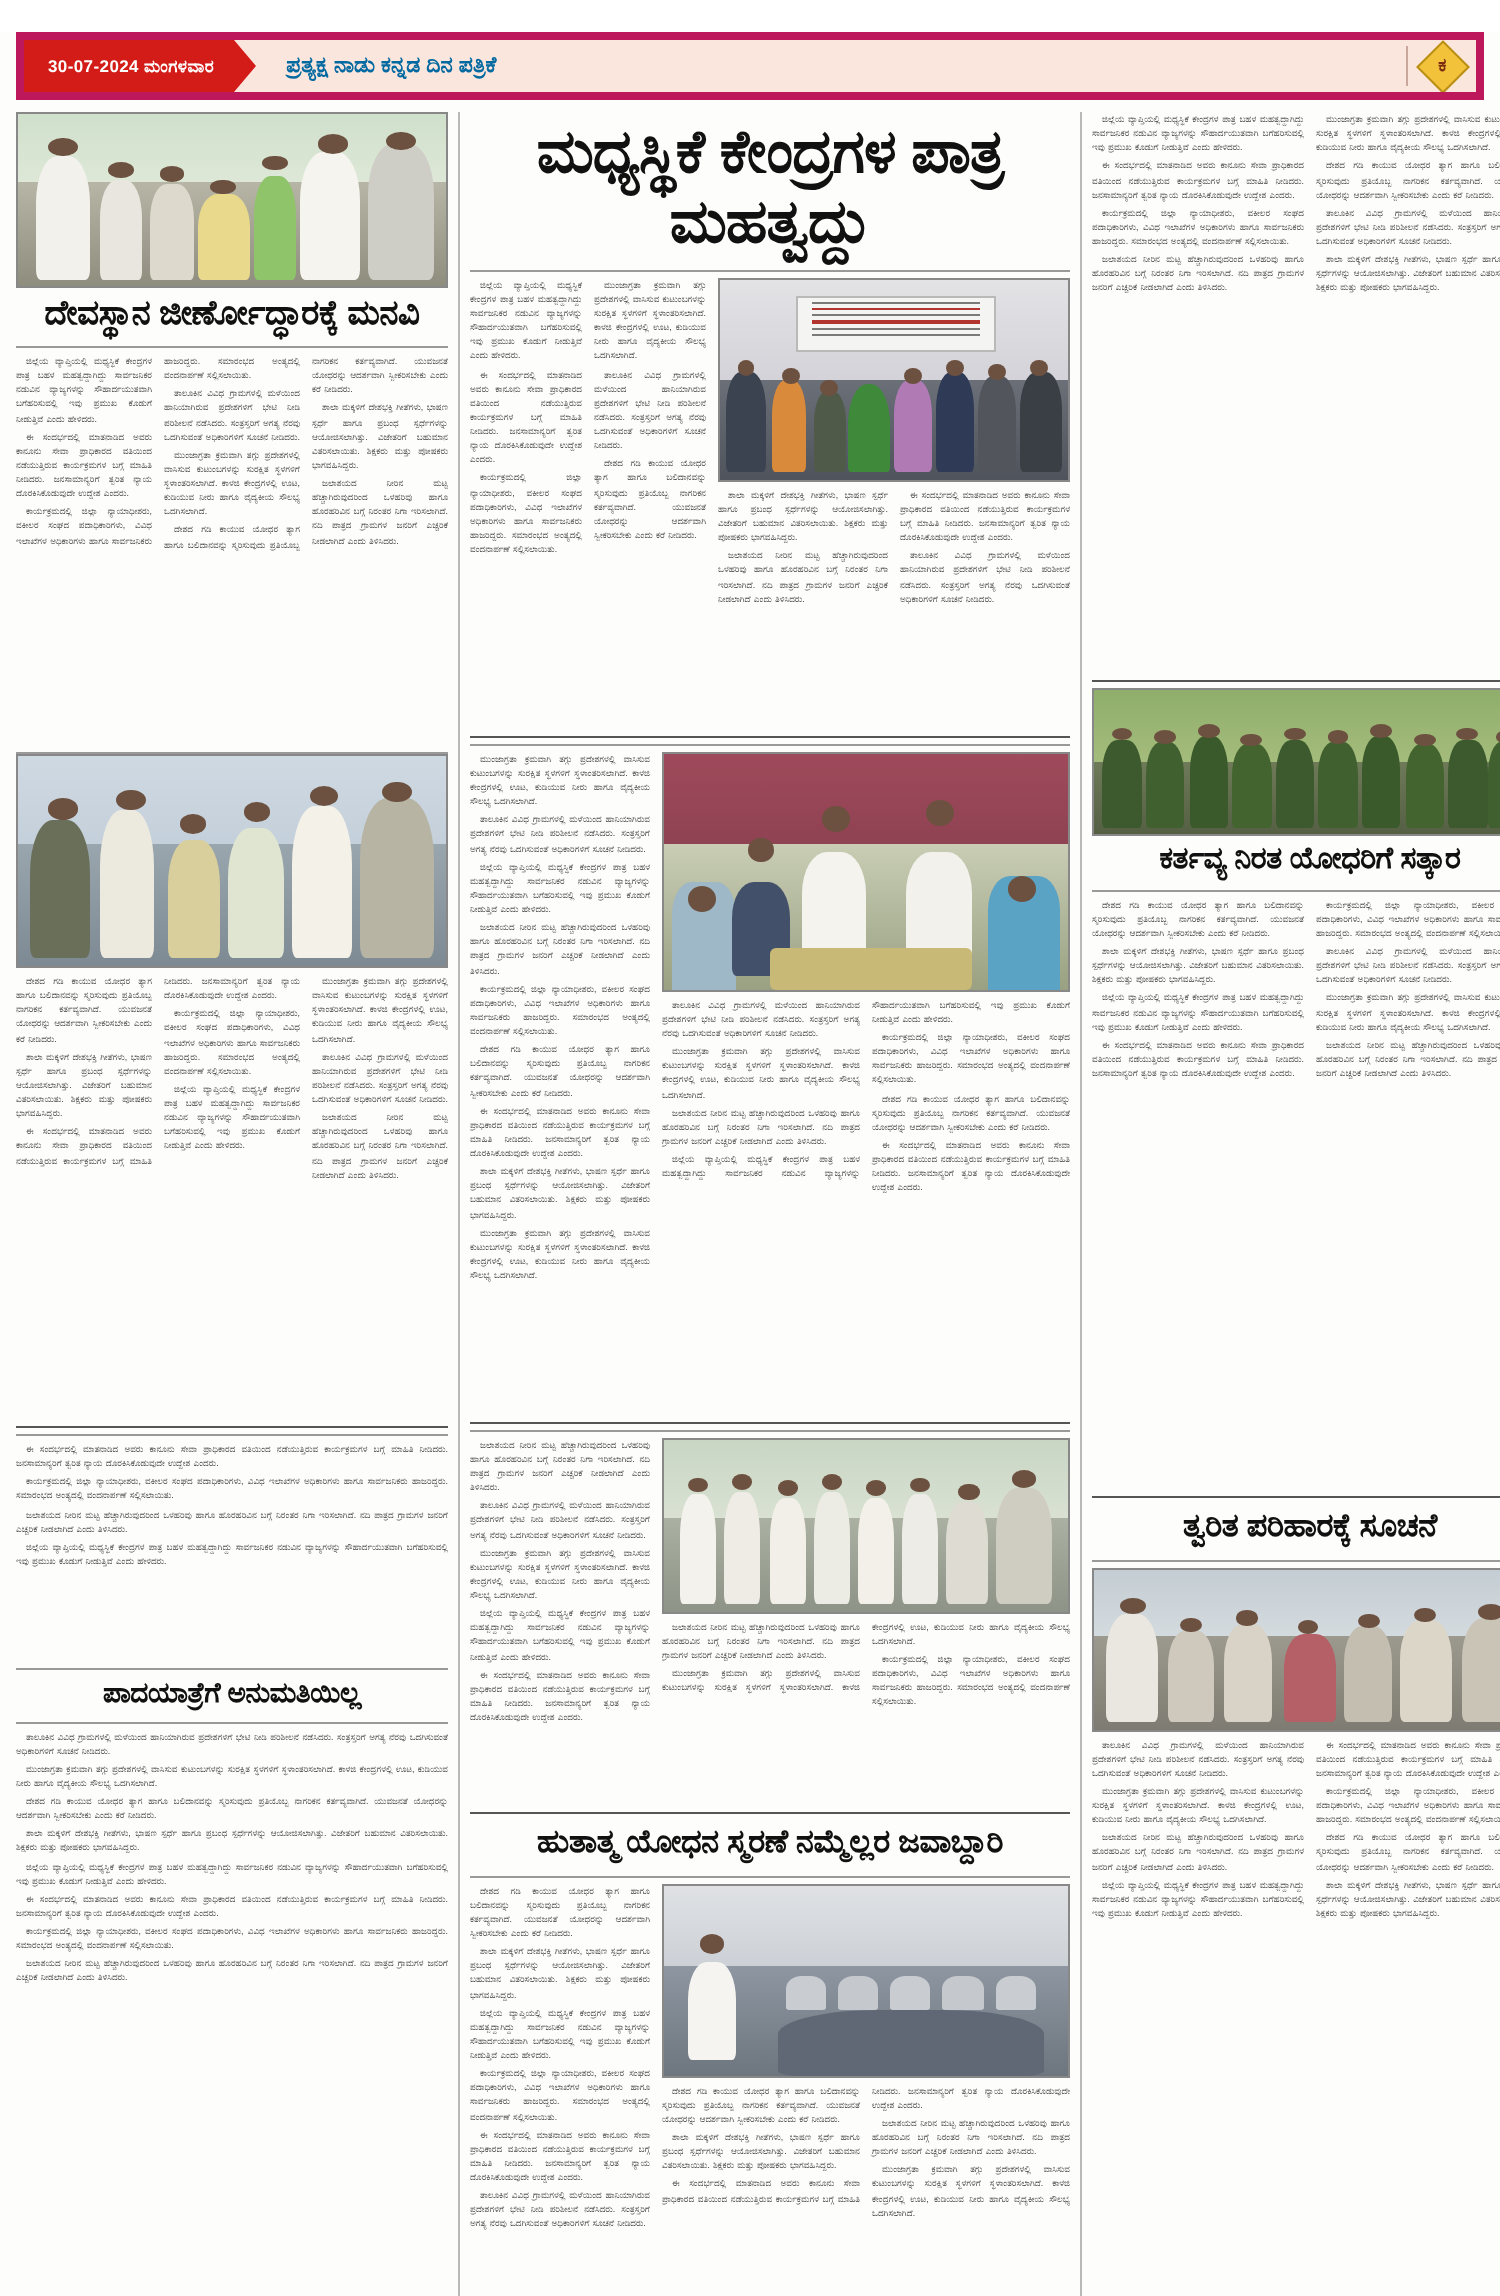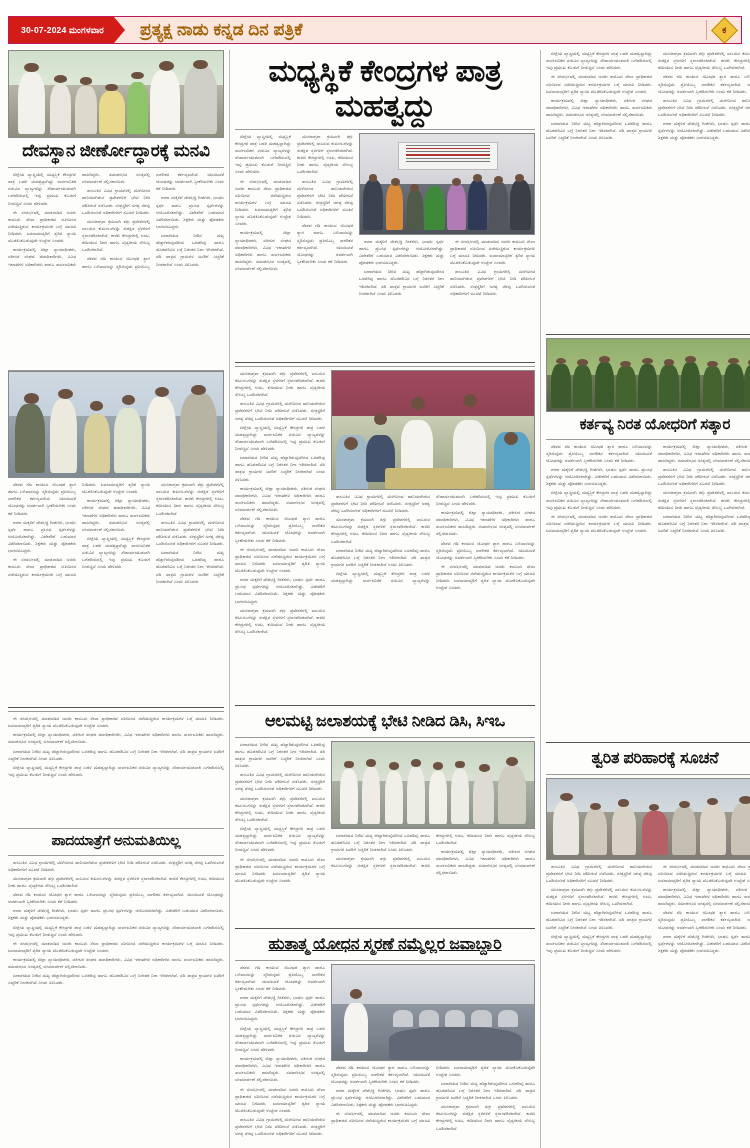--- a/index.html
+++ b/index.html
@@ -21,21 +21,21 @@
     position: relative;
     box-sizing: border-box;
     padding: 0 8px;
   }
 
   
   .masthead {
     height: 26px;
     margin-top: 16px;
     background: #fbe6de;
-    border: 1px solid #be185d;
+    border: 4px solid #be185d;
     display: flex;
     align-items: stretch;
     position: relative;
     overflow: hidden;
   }
   .mh-date-flag {
     background: #d31b18;
     color: #ffffff;
     font-size: 8.5px;
     font-weight: bold;
@@ -51,23 +51,23 @@
     position: absolute;
     right: -11px;
     top: 0;
     width: 0;
     height: 0;
     border-top: 13px solid transparent;
     border-bottom: 13px solid transparent;
     border-left: 11px solid #d31b18;
   }
   .mh-kan-title {
-    font-size: 17px;
+    font-size: 11px;
     font-weight: bold;
-    color: #a16207;
+    color: #0369a1;
     display: flex;
     align-items: center;
     padding-left: 26px;
     white-space: nowrap;
   }
   .mh-spacer { flex: 1; }
   .mh-eng-wrap {
     display: flex;
     align-items: baseline;
     gap: 5px;
@@ -420,21 +420,20 @@
             <p>ಜಲಾಶಯದ ನೀರಿನ ಮಟ್ಟ ಹೆಚ್ಚಾಗಿರುವುದರಿಂದ ಒಳಹರಿವು ಹಾಗೂ ಹೊರಹರಿವಿನ ಬಗ್ಗೆ ನಿರಂತರ ನಿಗಾ ಇರಿಸಲಾಗಿದೆ. ನದಿ ಪಾತ್ರದ ಗ್ರಾಮಗಳ ಜನರಿಗೆ ಎಚ್ಚರಿಕೆ ನೀಡಲಾಗಿದೆ ಎಂದು ತಿಳಿಸಿದರು.</p>
             <p>ಜಿಲ್ಲೆಯ ವ್ಯಾಪ್ತಿಯಲ್ಲಿ ಮಧ್ಯಸ್ಥಿಕೆ ಕೇಂದ್ರಗಳ ಪಾತ್ರ ಬಹಳ ಮಹತ್ವದ್ದಾಗಿದ್ದು ಸಾರ್ವಜನಿಕರ ನಡುವಿನ ವ್ಯಾಜ್ಯಗಳನ್ನು ಸೌಹಾರ್ದಯುತವಾಗಿ ಬಗೆಹರಿಸುವಲ್ಲಿ ಇವು ಪ್ರಮುಖ ಕೊಡುಗೆ ನೀಡುತ್ತಿವೆ ಎಂದು ಹೇಳಿದರು.</p>
             <p>ಕಾರ್ಯಕ್ರಮದಲ್ಲಿ ಜಿಲ್ಲಾ ನ್ಯಾಯಾಧೀಶರು, ವಕೀಲರ ಸಂಘದ ಪದಾಧಿಕಾರಿಗಳು, ವಿವಿಧ ಇಲಾಖೆಗಳ ಅಧಿಕಾರಿಗಳು ಹಾಗೂ ಸಾರ್ವಜನಿಕರು ಹಾಜರಿದ್ದರು. ಸಮಾರಂಭದ ಅಂತ್ಯದಲ್ಲಿ ವಂದನಾರ್ಪಣೆ ಸಲ್ಲಿಸಲಾಯಿತು.</p>
             <p>ದೇಶದ ಗಡಿ ಕಾಯುವ ಯೋಧರ ತ್ಯಾಗ ಹಾಗೂ ಬಲಿದಾನವನ್ನು ಸ್ಮರಿಸುವುದು ಪ್ರತಿಯೊಬ್ಬ ನಾಗರಿಕನ ಕರ್ತವ್ಯವಾಗಿದೆ. ಯುವಜನತೆ ಯೋಧರನ್ನು ಆದರ್ಶವಾಗಿ ಸ್ವೀಕರಿಸಬೇಕು ಎಂದು ಕರೆ ನೀಡಿದರು.</p>
             <p>ಈ ಸಂದರ್ಭದಲ್ಲಿ ಮಾತನಾಡಿದ ಅವರು ಕಾನೂನು ಸೇವಾ ಪ್ರಾಧಿಕಾರದ ವತಿಯಿಂದ ನಡೆಯುತ್ತಿರುವ ಕಾರ್ಯಕ್ರಮಗಳ ಬಗ್ಗೆ ಮಾಹಿತಿ ನೀಡಿದರು. ಜನಸಾಮಾನ್ಯರಿಗೆ ತ್ವರಿತ ನ್ಯಾಯ ದೊರಕಿಸಿಕೊಡುವುದೇ ಉದ್ದೇಶ ಎಂದರು.</p>
           </div>
         </div>
       </div>
 
       <div class="rule-med"></div>
-      <div class="kh kh-sec" style="font-size:16px;">ಆಲಮಟ್ಟಿ ಜಲಾಶಯಕ್ಕೆ ಭೇಟಿ ನೀಡಿದ ಡಿಸಿ, ಸಿಇಒ</div>
       <div class="rule-thin"></div>
 
       <div class="flow" style="margin-top:3px;">
         <div class="side" style="flex:0 0 90px;">
           <div class="bodytext" style="height:182px;">
             <p>ಜಲಾಶಯದ ನೀರಿನ ಮಟ್ಟ ಹೆಚ್ಚಾಗಿರುವುದರಿಂದ ಒಳಹರಿವು ಹಾಗೂ ಹೊರಹರಿವಿನ ಬಗ್ಗೆ ನಿರಂತರ ನಿಗಾ ಇರಿಸಲಾಗಿದೆ. ನದಿ ಪಾತ್ರದ ಗ್ರಾಮಗಳ ಜನರಿಗೆ ಎಚ್ಚರಿಕೆ ನೀಡಲಾಗಿದೆ ಎಂದು ತಿಳಿಸಿದರು.</p>
             <p>ತಾಲೂಕಿನ ವಿವಿಧ ಗ್ರಾಮಗಳಲ್ಲಿ ಮಳೆಯಿಂದ ಹಾನಿಯಾಗಿರುವ ಪ್ರದೇಶಗಳಿಗೆ ಭೇಟಿ ನೀಡಿ ಪರಿಶೀಲನೆ ನಡೆಸಿದರು. ಸಂತ್ರಸ್ತರಿಗೆ ಅಗತ್ಯ ನೆರವು ಒದಗಿಸುವಂತೆ ಅಧಿಕಾರಿಗಳಿಗೆ ಸೂಚನೆ ನೀಡಿದರು.</p>
             <p>ಮುಂಜಾಗ್ರತಾ ಕ್ರಮವಾಗಿ ತಗ್ಗು ಪ್ರದೇಶಗಳಲ್ಲಿ ವಾಸಿಸುವ ಕುಟುಂಬಗಳನ್ನು ಸುರಕ್ಷಿತ ಸ್ಥಳಗಳಿಗೆ ಸ್ಥಳಾಂತರಿಸಲಾಗಿದೆ. ಕಾಳಜಿ ಕೇಂದ್ರಗಳಲ್ಲಿ ಊಟ, ಕುಡಿಯುವ ನೀರು ಹಾಗೂ ವೈದ್ಯಕೀಯ ಸೌಲಭ್ಯ ಒದಗಿಸಲಾಗಿದೆ.</p>
             <p>ಜಿಲ್ಲೆಯ ವ್ಯಾಪ್ತಿಯಲ್ಲಿ ಮಧ್ಯಸ್ಥಿಕೆ ಕೇಂದ್ರಗಳ ಪಾತ್ರ ಬಹಳ ಮಹತ್ವದ್ದಾಗಿದ್ದು ಸಾರ್ವಜನಿಕರ ನಡುವಿನ ವ್ಯಾಜ್ಯಗಳನ್ನು ಸೌಹಾರ್ದಯುತವಾಗಿ ಬಗೆಹರಿಸುವಲ್ಲಿ ಇವು ಪ್ರಮುಖ ಕೊಡುಗೆ ನೀಡುತ್ತಿವೆ ಎಂದು ಹೇಳಿದರು.</p>
             <p>ಈ ಸಂದರ್ಭದಲ್ಲಿ ಮಾತನಾಡಿದ ಅವರು ಕಾನೂನು ಸೇವಾ ಪ್ರಾಧಿಕಾರದ ವತಿಯಿಂದ ನಡೆಯುತ್ತಿರುವ ಕಾರ್ಯಕ್ರಮಗಳ ಬಗ್ಗೆ ಮಾಹಿತಿ ನೀಡಿದರು. ಜನಸಾಮಾನ್ಯರಿಗೆ ತ್ವರಿತ ನ್ಯಾಯ ದೊರಕಿಸಿಕೊಡುವುದೇ ಉದ್ದೇಶ ಎಂದರು.</p>
@@ -463,21 +462,21 @@
           </div>
           <div class="bodytext c2" style="height:92px;margin-top:3px;">
             <p>ಜಲಾಶಯದ ನೀರಿನ ಮಟ್ಟ ಹೆಚ್ಚಾಗಿರುವುದರಿಂದ ಒಳಹರಿವು ಹಾಗೂ ಹೊರಹರಿವಿನ ಬಗ್ಗೆ ನಿರಂತರ ನಿಗಾ ಇರಿಸಲಾಗಿದೆ. ನದಿ ಪಾತ್ರದ ಗ್ರಾಮಗಳ ಜನರಿಗೆ ಎಚ್ಚರಿಕೆ ನೀಡಲಾಗಿದೆ ಎಂದು ತಿಳಿಸಿದರು.</p>
             <p>ಮುಂಜಾಗ್ರತಾ ಕ್ರಮವಾಗಿ ತಗ್ಗು ಪ್ರದೇಶಗಳಲ್ಲಿ ವಾಸಿಸುವ ಕುಟುಂಬಗಳನ್ನು ಸುರಕ್ಷಿತ ಸ್ಥಳಗಳಿಗೆ ಸ್ಥಳಾಂತರಿಸಲಾಗಿದೆ. ಕಾಳಜಿ ಕೇಂದ್ರಗಳಲ್ಲಿ ಊಟ, ಕುಡಿಯುವ ನೀರು ಹಾಗೂ ವೈದ್ಯಕೀಯ ಸೌಲಭ್ಯ ಒದಗಿಸಲಾಗಿದೆ.</p>
             <p>ಕಾರ್ಯಕ್ರಮದಲ್ಲಿ ಜಿಲ್ಲಾ ನ್ಯಾಯಾಧೀಶರು, ವಕೀಲರ ಸಂಘದ ಪದಾಧಿಕಾರಿಗಳು, ವಿವಿಧ ಇಲಾಖೆಗಳ ಅಧಿಕಾರಿಗಳು ಹಾಗೂ ಸಾರ್ವಜನಿಕರು ಹಾಜರಿದ್ದರು. ಸಮಾರಂಭದ ಅಂತ್ಯದಲ್ಲಿ ವಂದನಾರ್ಪಣೆ ಸಲ್ಲಿಸಲಾಯಿತು.</p>
           </div>
         </div>
       </div>
 
       <div class="rule-med"></div>
-      <div class="kh kh-sec" style="font-size:16px;text-decoration:underline;">ಹುತಾತ್ಮ ಯೋಧನ ಸ್ಮರಣೆ ನಮ್ಮೆಲ್ಲರ ಜವಾಬ್ದಾರಿ</div>
+      <div class="kh kh-sec" style="font-size:16px;">ಹುತಾತ್ಮ ಯೋಧನ ಸ್ಮರಣೆ ನಮ್ಮೆಲ್ಲರ ಜವಾಬ್ದಾರಿ</div>
       <div class="rule-thin"></div>
 
       <div class="flow" style="margin-top:3px;">
         <div class="side" style="flex:0 0 90px;">
           <div class="bodytext" style="height:245px;">
             <p>ದೇಶದ ಗಡಿ ಕಾಯುವ ಯೋಧರ ತ್ಯಾಗ ಹಾಗೂ ಬಲಿದಾನವನ್ನು ಸ್ಮರಿಸುವುದು ಪ್ರತಿಯೊಬ್ಬ ನಾಗರಿಕನ ಕರ್ತವ್ಯವಾಗಿದೆ. ಯುವಜನತೆ ಯೋಧರನ್ನು ಆದರ್ಶವಾಗಿ ಸ್ವೀಕರಿಸಬೇಕು ಎಂದು ಕರೆ ನೀಡಿದರು.</p>
             <p>ಶಾಲಾ ಮಕ್ಕಳಿಗೆ ದೇಶಭಕ್ತಿ ಗೀತೆಗಳು, ಭಾಷಣ ಸ್ಪರ್ಧೆ ಹಾಗೂ ಪ್ರಬಂಧ ಸ್ಪರ್ಧೆಗಳನ್ನು ಆಯೋಜಿಸಲಾಗಿತ್ತು. ವಿಜೇತರಿಗೆ ಬಹುಮಾನ ವಿತರಿಸಲಾಯಿತು. ಶಿಕ್ಷಕರು ಮತ್ತು ಪೋಷಕರು ಭಾಗವಹಿಸಿದ್ದರು.</p>
             <p>ಜಿಲ್ಲೆಯ ವ್ಯಾಪ್ತಿಯಲ್ಲಿ ಮಧ್ಯಸ್ಥಿಕೆ ಕೇಂದ್ರಗಳ ಪಾತ್ರ ಬಹಳ ಮಹತ್ವದ್ದಾಗಿದ್ದು ಸಾರ್ವಜನಿಕರ ನಡುವಿನ ವ್ಯಾಜ್ಯಗಳನ್ನು ಸೌಹಾರ್ದಯುತವಾಗಿ ಬಗೆಹರಿಸುವಲ್ಲಿ ಇವು ಪ್ರಮುಖ ಕೊಡುಗೆ ನೀಡುತ್ತಿವೆ ಎಂದು ಹೇಳಿದರು.</p>
             <p>ಕಾರ್ಯಕ್ರಮದಲ್ಲಿ ಜಿಲ್ಲಾ ನ್ಯಾಯಾಧೀಶರು, ವಕೀಲರ ಸಂಘದ ಪದಾಧಿಕಾರಿಗಳು, ವಿವಿಧ ಇಲಾಖೆಗಳ ಅಧಿಕಾರಿಗಳು ಹಾಗೂ ಸಾರ್ವಜನಿಕರು ಹಾಜರಿದ್ದರು. ಸಮಾರಂಭದ ಅಂತ್ಯದಲ್ಲಿ ವಂದನಾರ್ಪಣೆ ಸಲ್ಲಿಸಲಾಯಿತು.</p>
             <p>ಈ ಸಂದರ್ಭದಲ್ಲಿ ಮಾತನಾಡಿದ ಅವರು ಕಾನೂನು ಸೇವಾ ಪ್ರಾಧಿಕಾರದ ವತಿಯಿಂದ ನಡೆಯುತ್ತಿರುವ ಕಾರ್ಯಕ್ರಮಗಳ ಬಗ್ಗೆ ಮಾಹಿತಿ ನೀಡಿದರು. ಜನಸಾಮಾನ್ಯರಿಗೆ ತ್ವರಿತ ನ್ಯಾಯ ದೊರಕಿಸಿಕೊಡುವುದೇ ಉದ್ದೇಶ ಎಂದರು.</p>

